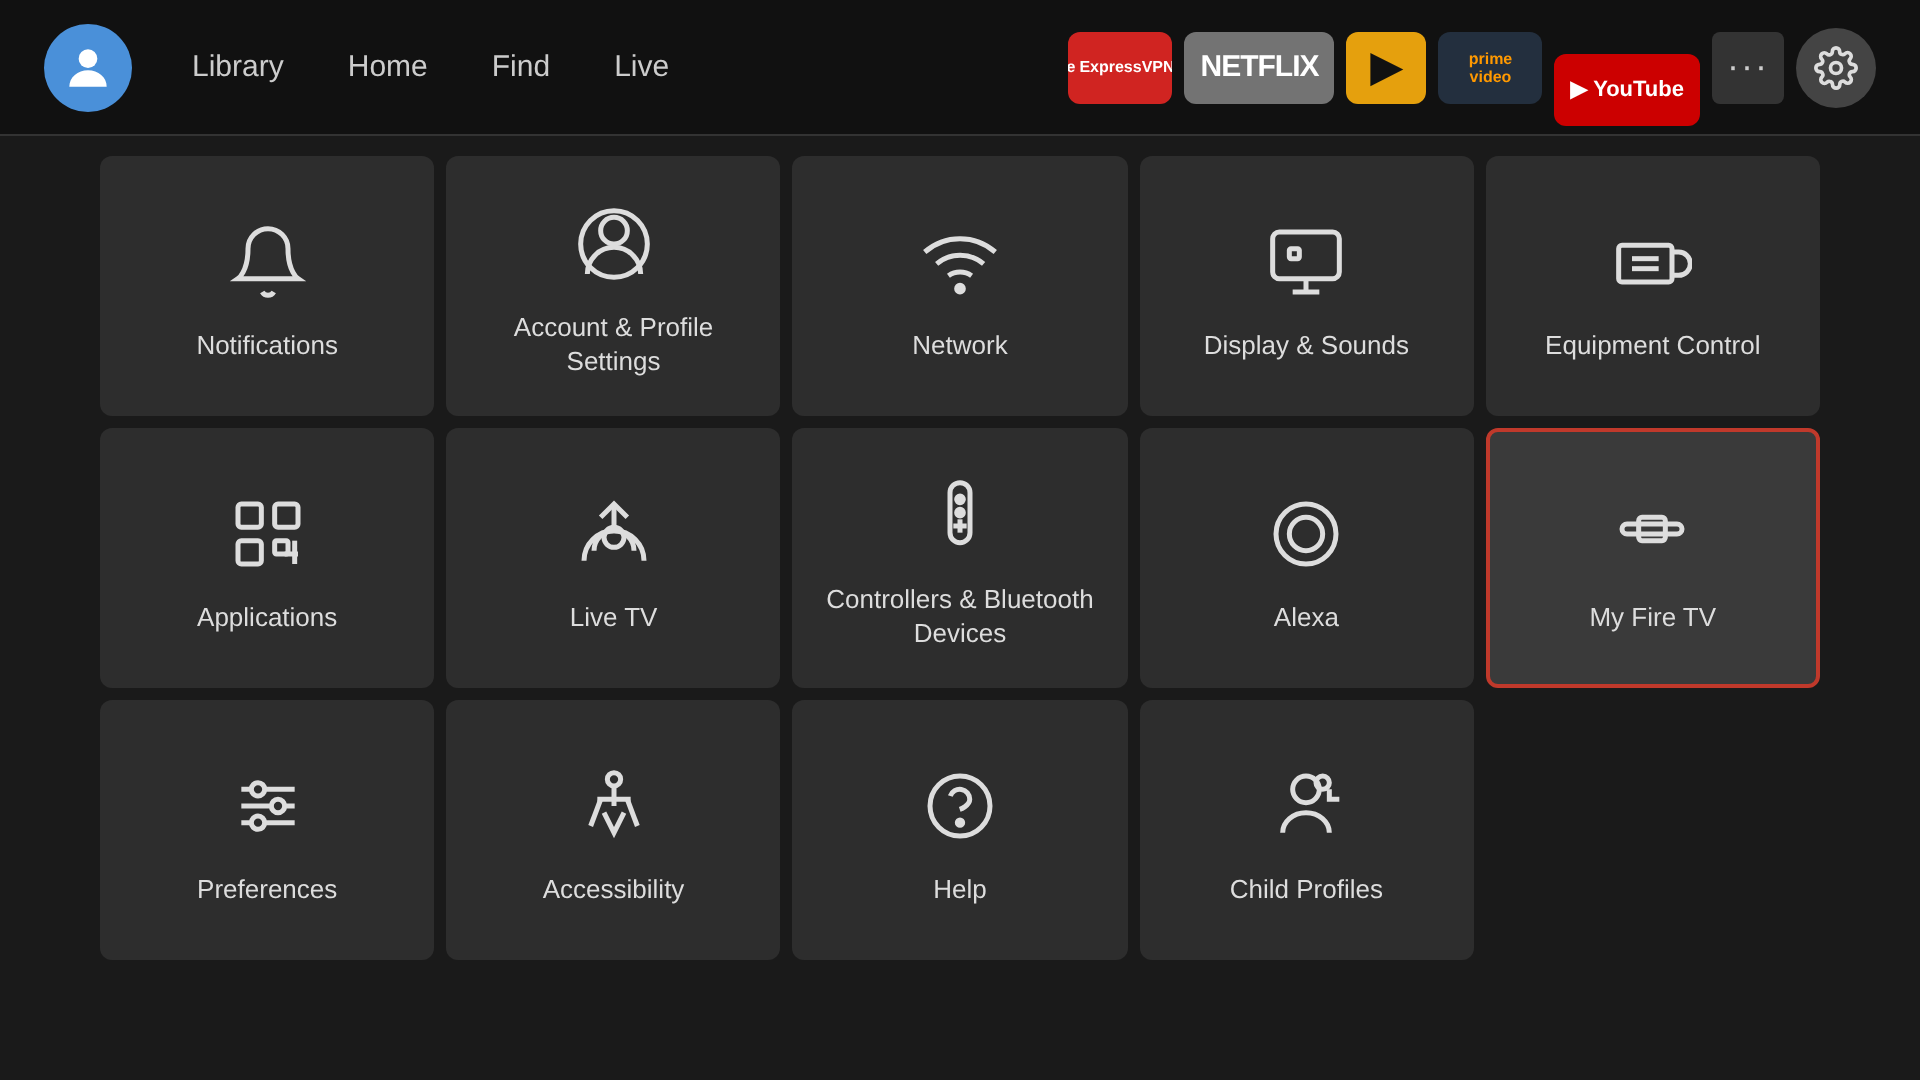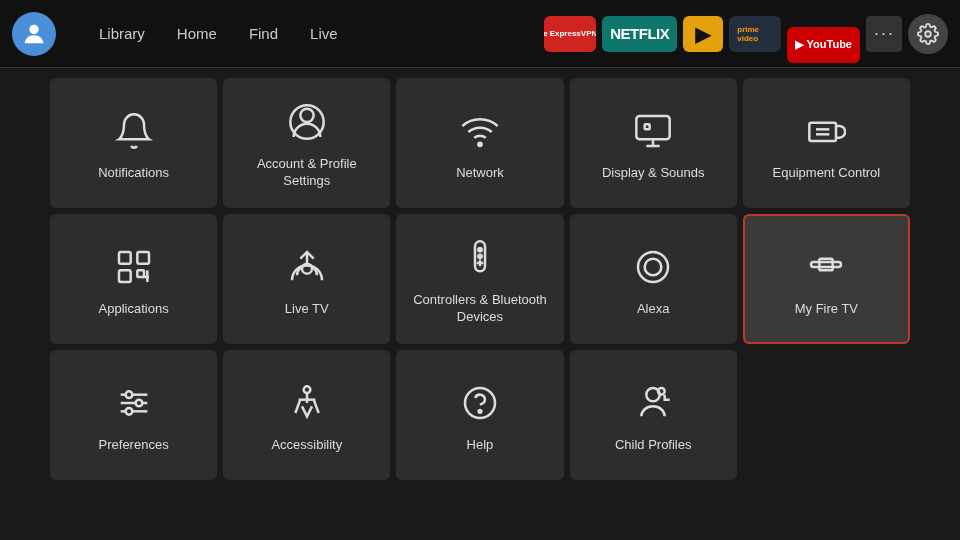--- a/index.html
+++ b/index.html
@@ -11,22 +11,22 @@
       overflow: hidden;
       color: white;
     }
 
     
     #header {
       display: flex;
       align-items: center;
       background: #111;
       height: 68px;
-      padding: 0 12px;
-      gap: 21px;
+      padding: 0 22px;
+      gap: 8px;
       border-bottom: 1px solid #333;
     }
 
     .avatar {
       width: 44px;
       height: 44px;
       border-radius: 50%;
       background: #4a90d9;
       display: flex;
       align-items: center;
@@ -66,21 +66,21 @@
       display: flex;
       align-items: center;
       justify-content: center;
       font-weight: bold;
       font-size: 11px;
       padding: 0 8px;
       flex-shrink: 0;
     }
 
     .app-expressvpn { background: #d02421; color: white; width: 52px; font-size: 9px; }
-    .app-netflix { background: #0f766e; color: white; font-size: 15px; font-weight: 900; letter-spacing: -0.5px; }
+    .app-netflix { background: #737373; color: white; font-size: 15px; font-weight: 900; letter-spacing: -0.5px; }
     .app-plex { background: #e5a00d; color: #111; width: 40px; font-size: 18px; }
     .app-prime { background: #232f3e; color: #ff9900; font-size: 9px; width: 52px; }
     .app-imdb { background: #f5c518; color: #000; font-weight: 900; font-size: 13px; }
     .app-youtube { background: #ff0000; color: white; font-size: 10px; }
 
     .more-btn {
       width: 36px;
       height: 36px;
       background: #333;
       border-radius: 4px;
@@ -182,21 +182,21 @@
     <div class="nav-link">Live</div>
   </div>
 
   <div class="apps-bar">
     <div class="app-icon app-expressvpn">
       <span style="font-size:8px;font-weight:bold;color:white;">e</span>
       <span style="font-size:8px;margin-left:2px;">ExpressVPN</span>
     </div>
     <div class="app-icon app-netflix">NETFLIX</div>
     <div class="app-icon app-plex" style="background:#e5a00d;color:#111;font-size:20px;">▶</div>
-    <div class="app-icon app-prime" style="background:#232f3e;font-size:8px;color:#ff9900;text-align:left;">prime video</div>
+    <div class="app-icon app-prime" style="background:#232f3e;font-size:8px;color:#ff9900;text-align:center;">prime video</div>
     <div class="app-icon app-youtube" style="background:#cc0000;font-size:11px;margin-top:22px;">▶ YouTube</div>
     <div class="more-btn">···</div>
     <div class="settings-btn">
       <svg width="22" height="22" viewBox="0 0 24 24" fill="none" stroke="#ddd" stroke-width="2">
         <circle cx="12" cy="12" r="3"></circle>
         <path d="M19.4 15a1.65 1.65 0 0 0 .33 1.82l.06.06a2 2 0 0 1-2.83 2.83l-.06-.06a1.65 1.65 0 0 0-1.82-.33 1.65 1.65 0 0 0-1 1.51V21a2 2 0 0 1-4 0v-.09A1.65 1.65 0 0 0 9 19.4a1.65 1.65 0 0 0-1.82.33l-.06.06a2 2 0 0 1-2.83-2.83l.06-.06A1.65 1.65 0 0 0 4.68 15a1.65 1.65 0 0 0-1.51-1H3a2 2 0 0 1 0-4h.09A1.65 1.65 0 0 0 4.6 9a1.65 1.65 0 0 0-.33-1.82l-.06-.06a2 2 0 0 1 2.83-2.83l.06.06A1.65 1.65 0 0 0 9 4.68a1.65 1.65 0 0 0 1-1.51V3a2 2 0 0 1 4 0v.09a1.65 1.65 0 0 0 1 1.51 1.65 1.65 0 0 0 1.82-.33l.06-.06a2 2 0 0 1 2.83 2.83l-.06.06A1.65 1.65 0 0 0 19.4 9a1.65 1.65 0 0 0 1.51 1H21a2 2 0 0 1 0 4h-.09a1.65 1.65 0 0 0-1.51 1z"></path>
       </svg>
     </div>
   </div>
 </div>

